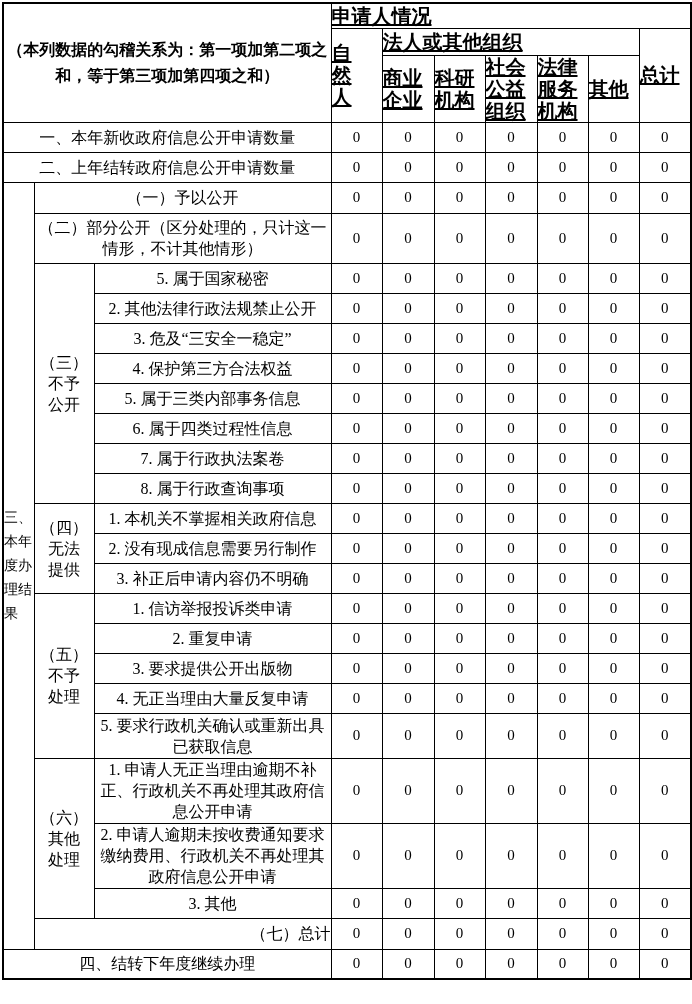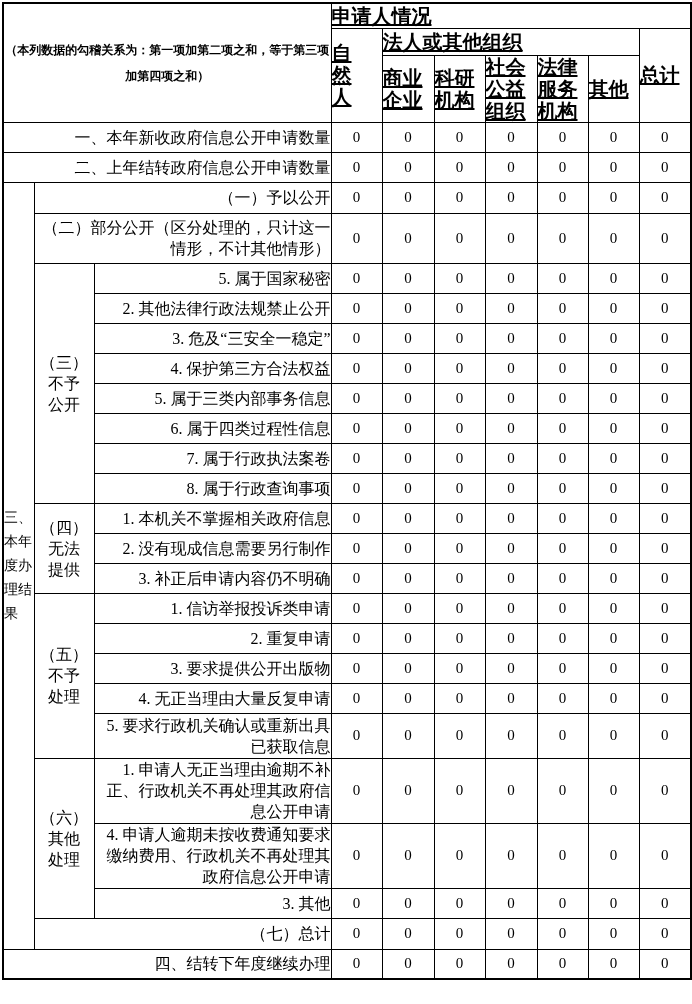--- a/index.html
+++ b/index.html
@@ -15,30 +15,30 @@
   table.grid td{border:1px solid #000;padding:0;vertical-align:middle;box-sizing:border-box;}
   tr.rh{height:30px;}
   tr.rh31{height:31px;}
   tr.rh45{height:45px;margin-left:9px;}
   tr.rh50{height:50px;}
   tr.rh65{height:65px;}
   tr.hr1{height:25px;}
   tr.hr2{height:27px;}
   tr.hr3{height:66px;}
   td.note{
-    font-weight:bold;font-size:12px;line-height:26px;
+    font-weight:bold;font-size:16px;line-height:26px;
     text-align:center;padding:2px 5px;
   }
   td.h{
     font-weight:bold;font-size:20px;line-height:22px;
     white-space:pre-line;text-decoration:underline;
   }
   td.lbl{
     font-size:16px;line-height:21px;
-    text-align:right;padding:2px 4px 2px 6px;
+    text-align:center;padding:2px 4px 2px 6px;
   }
   td.ctr{text-align:right;padding:2px 4px;}
   td.grp{
     font-size:16px;line-height:21px;
     text-align:center;white-space:pre-line;padding:2px 2px;
   }
   td.vert{
     font-size:14px;line-height:24px;
     text-align:left;padding:0 7px;
     word-break:break-all;line-break:anywhere;
@@ -311,21 +311,21 @@
     <td class="lbl">1. 申请人无正当理由逾期不补正、行政机关不再处理其政府信息公开申请</td>
     <td class="v">0</td>
     <td class="v">0</td>
     <td class="v">0</td>
     <td class="v">0</td>
     <td class="v">0</td>
     <td class="v">0</td>
     <td class="v">0</td>
   </tr>
   <tr class="rh65">
-    <td class="lbl">4. 申请人逾期未按收费通知要求缴纳费用、行政机关不再处理其政府信息公开申请</td>
+    <td class="lbl">2. 申请人逾期未按收费通知要求缴纳费用、行政机关不再处理其政府信息公开申请</td>
     <td class="v">0</td>
     <td class="v">0</td>
     <td class="v">0</td>
     <td class="v">0</td>
     <td class="v">0</td>
     <td class="v">0</td>
     <td class="v">0</td>
   </tr>
   <tr class="rh">
     <td class="lbl">3. 其他</td>

